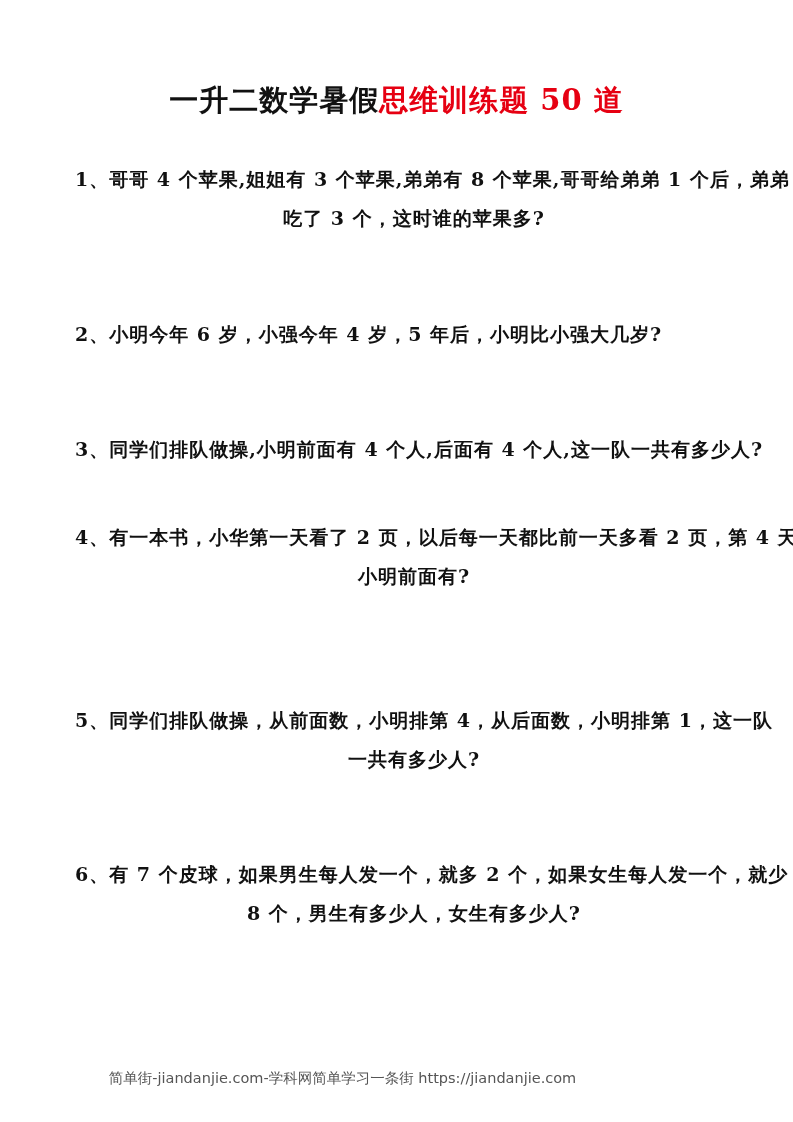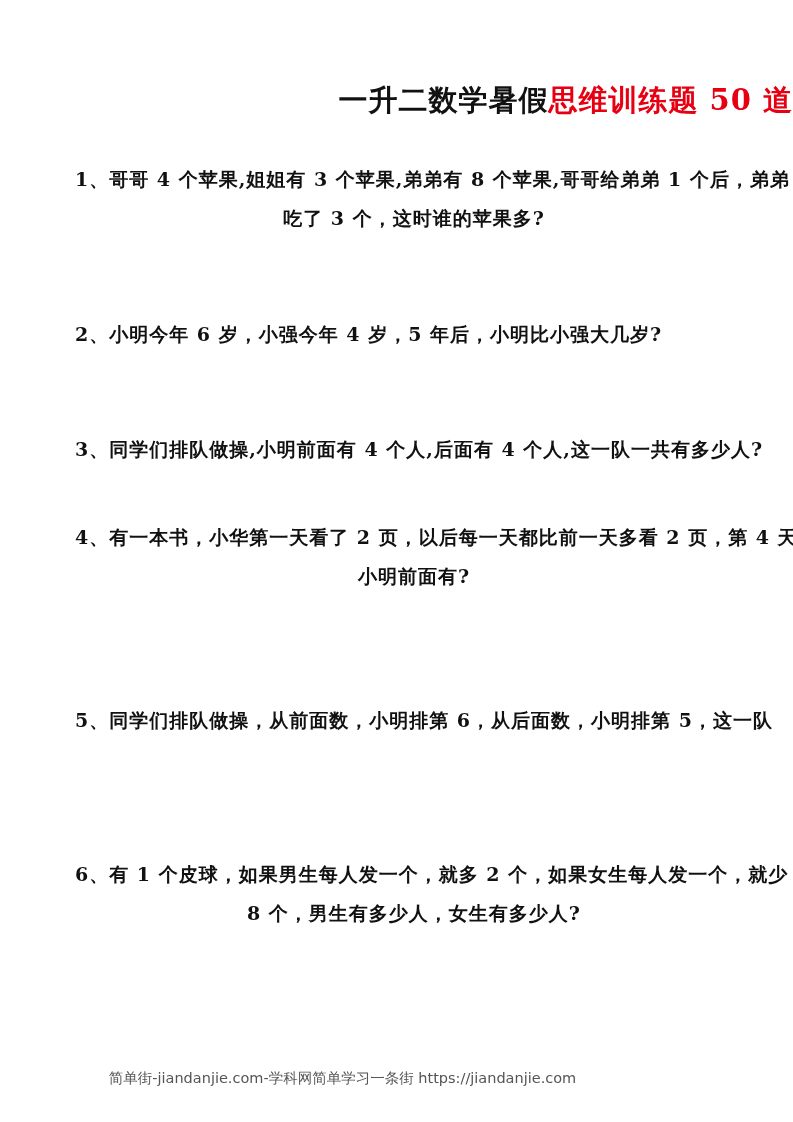--- a/index.html
+++ b/index.html
@@ -13,21 +13,21 @@
       position: relative;
       overflow: hidden;
       font-family: "DejaVu Serif", "Liberation Serif", serif;
       color: #111111;
     }
     .title {
       position: absolute;
       top: 78px;
       left: 0;
       width: 793px;
-      text-align: right;
+      text-align: center;
       font-size: 29px;
       font-weight: bold;
       letter-spacing: 1px;
       line-height: 44px;
       white-space: nowrap;
     }
     .title .black { color: #111111; }
     .title .red { color: #e60012; }
     .question {
       position: absolute;
@@ -79,21 +79,22 @@
 <div class="question" style="top:430px;">
   <span class="line1"><span>3、</span><span>同学们排队做操,小明前面有 4 个人,后面有 4 个人,这一队一共有多少人?</span></span>
 </div>
 
 <div class="question" style="top:518px;">
   <span class="line1"><span>4、</span><span>有一本书，小华第一天看了 2 页，以后每一天都比前一天多看 2 页，第 4 天</span></span>
   <span class="line2">小明前面有?</span>
 </div>
 
 <div class="question" style="top:701px;">
-  <span class="line1"><span>5、</span><span>同学们排队做操，从前面数，小明排第 6，从后面数，小明排第 5，这一队</span></span>
+  <span class="line1"><span>5、</span><span>同学们排队做操，从前面数，小明排第 4，从后面数，小明排第 1，这一队</span></span>
+  <span class="line2">一共有多少人?</span>
 </div>
 
 <div class="question" style="top:855px;">
-  <span class="line1"><span>6、</span><span>有 1 个皮球，如果男生每人发一个，就多 2 个，如果女生每人发一个，就少</span></span>
+  <span class="line1"><span>6、</span><span>有 7 个皮球，如果男生每人发一个，就多 2 个，如果女生每人发一个，就少</span></span>
   <span class="line2">8 个，男生有多少人，女生有多少人?</span>
 </div>
 
 <div class="footer">简单街-jiandanjie.com-学科网简单学习一条街 https://jiandanjie.com</div>
 
 </body></html>

